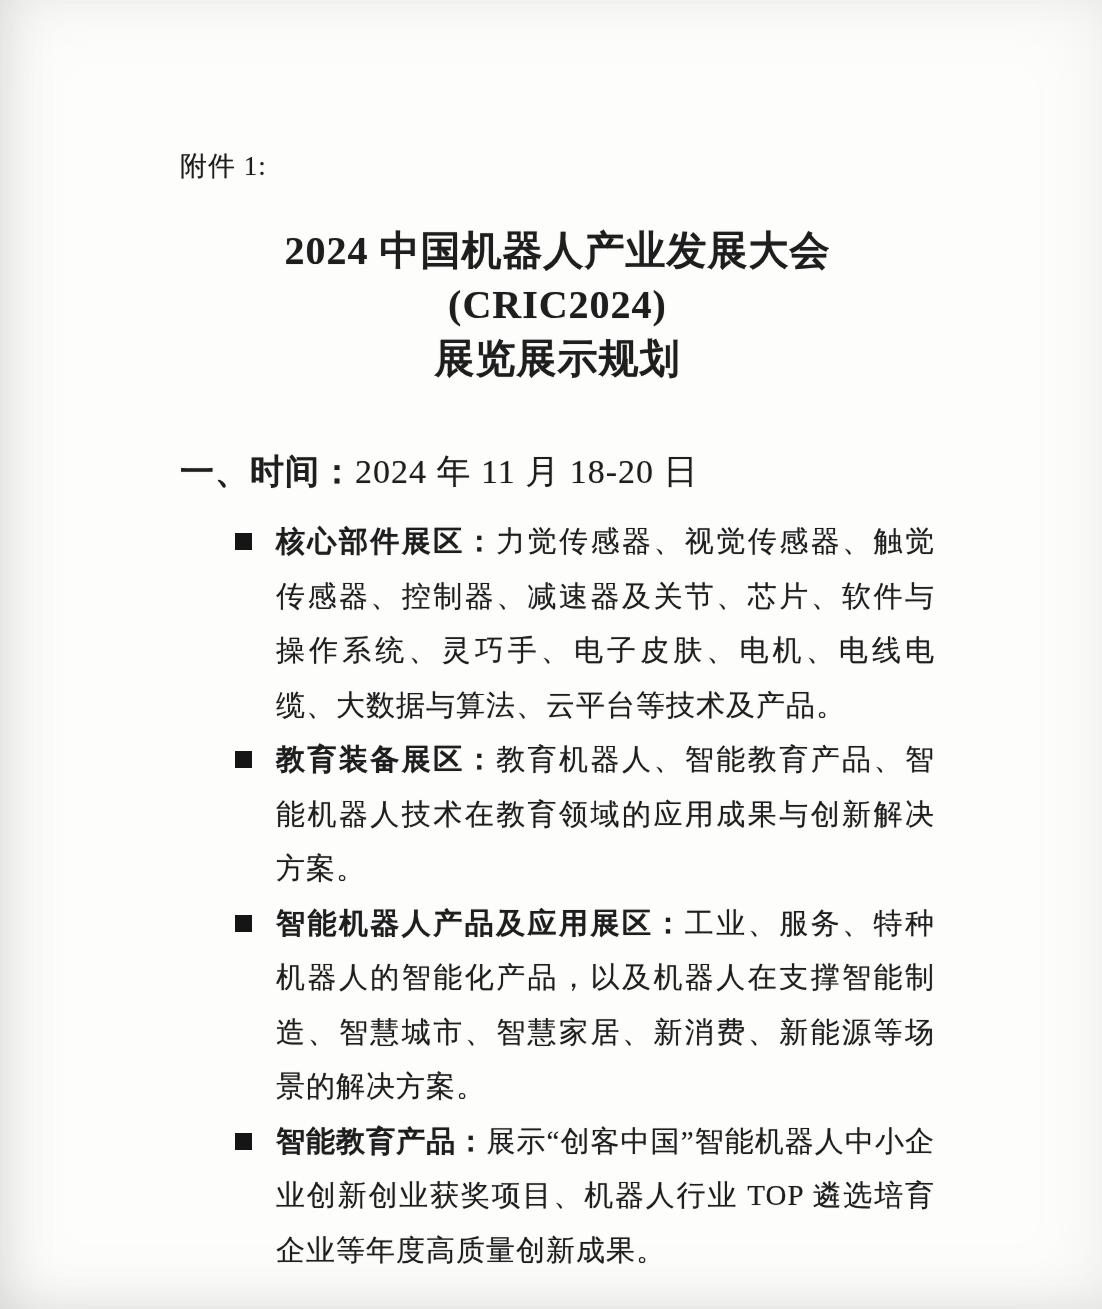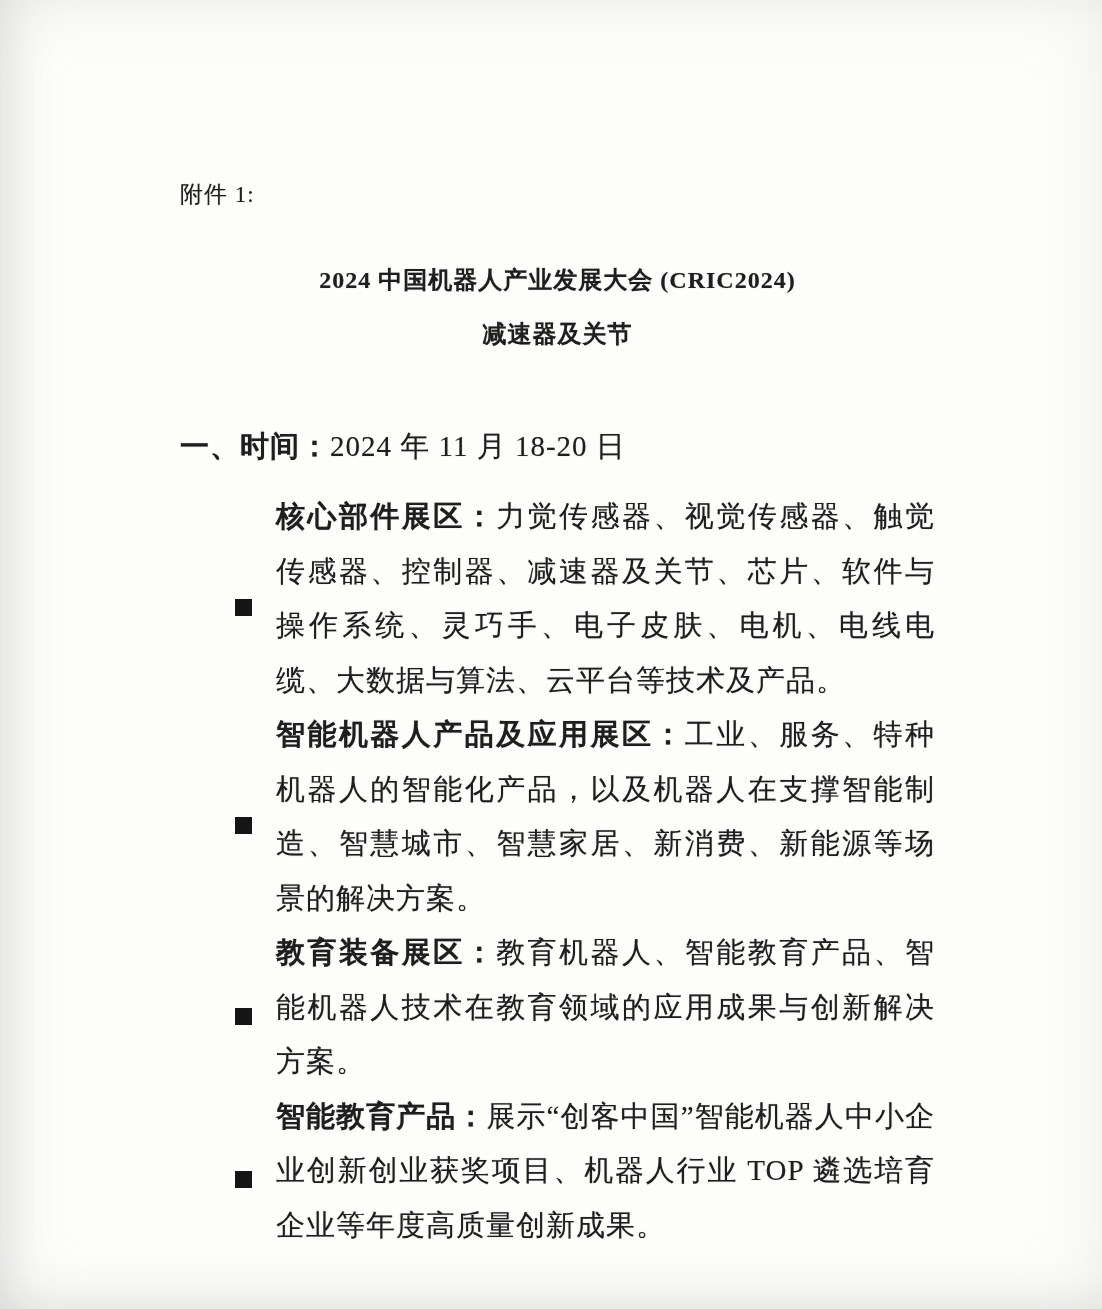--- a/index.html
+++ b/index.html
@@ -19,51 +19,50 @@
       inset 30px 0 50px -25px rgba(120,120,120,0.18),
       inset 0 -30px 50px -30px rgba(120,120,120,0.12);
     padding: 148px 167px 0 180px;
     font-family: "Liberation Serif", "DejaVu Serif", serif;
     color: #1e1e1e;
     overflow: hidden;
   }
   .scan-ink { text-shadow: 0 0 1px rgba(40,40,40,0.45); }
 
   .attachment-label {
-    font-size: 23px;
+    font-size: 27px;
     line-height: 36px;
     letter-spacing: 1px;
-    margin-top: 29px;
   }
 
   .title-block {
     margin-top: 40px;
     text-align: center;
   }
   .title-line {
-    font-size: 24px;
+    font-size: 40px;
     font-weight: 700;
     line-height: 54px;
     letter-spacing: 1px;
   }
 
   .sections {
     margin-top: 58px;
-    font-size: 29px;
+    font-size: 34px;
     line-height: 55px;
     letter-spacing: 1px;
     text-align: justify;
   }
   .section-row { margin: 0; }
   .section-label { font-weight: 700; }
 
   .bullets { margin-top: 15px; }
   .bullet-item {
     display: flex;
-    align-items: center;
+    align-items: flex-start;
     margin-left: 55px;
   }
   .bullet-marker {
     flex: 0 0 auto;
     width: 17px;
     height: 17px;
     margin-top: 19px;
     margin-right: 24px;
     background: #151515;
   }
@@ -79,49 +78,49 @@
 </style>
 </head>
 <body>
 
 <div class="page">
 
   <div class="attachment-label scan-ink">附件 1:</div>
 
   <div class="title-block">
     <div class="title-line scan-ink">2024 中国机器人产业发展大会 (CRIC2024)</div>
-    <div class="title-line scan-ink">减速器及关节</div>
+    <div class="title-line scan-ink">展览展示规划</div>
   </div>
 
   <div class="sections">
     <p class="section-row scan-ink">
       <span class="section-label">一、时间：</span><span>2024 年 11 月 18-20 日</span>
     </p>
   </div>
 
   <div class="bullets">
 
     <div class="bullet-item">
       <span class="bullet-marker"></span>
       <p class="bullet-text scan-ink">
         <span class="zone-label">核心部件展区：</span><span>力觉传感器、视觉传感器、触觉传感器、控制器、减速器及关节、芯片、软件与操作系统、灵巧手、电子皮肤、电机、电线电缆、大数据与算法、云平台等技术及产品。</span>
       </p>
     </div>
 
     <div class="bullet-item">
       <span class="bullet-marker"></span>
       <p class="bullet-text scan-ink">
-        <span class="zone-label">智能机器人产品及应用展区：</span><span>工业、服务、特种机器人的智能化产品，以及机器人在支撑智能制造、智慧城市、智慧家居、新消费、新能源等场景的解决方案。</span>
+        <span class="zone-label">教育装备展区：</span><span>教育机器人、智能教育产品、智能机器人技术在教育领域的应用成果与创新解决方案。</span>
       </p>
     </div>
 
     <div class="bullet-item">
       <span class="bullet-marker"></span>
       <p class="bullet-text scan-ink">
-        <span class="zone-label">教育装备展区：</span><span>教育机器人、智能教育产品、智能机器人技术在教育领域的应用成果与创新解决方案。</span>
+        <span class="zone-label">智能机器人产品及应用展区：</span><span>工业、服务、特种机器人的智能化产品，以及机器人在支撑智能制造、智慧城市、智慧家居、新消费、新能源等场景的解决方案。</span>
       </p>
     </div>
 
     <div class="bullet-item">
       <span class="bullet-marker"></span>
       <p class="bullet-text scan-ink">
         <span class="zone-label">智能教育产品：</span><span>展示“创客中国”智能机器人中小企业创新创业获奖项目、机器人行业 TOP 遴选培育企业等年度高质量创新成果。</span>
       </p>
     </div>
 

